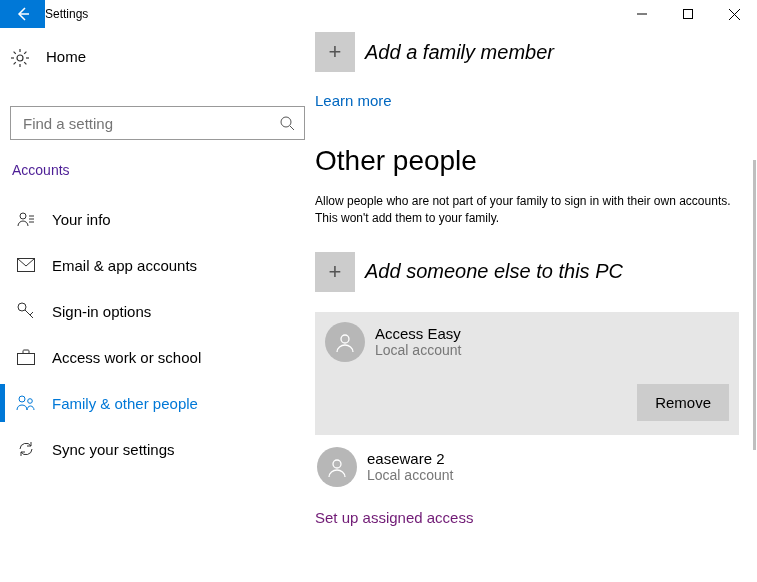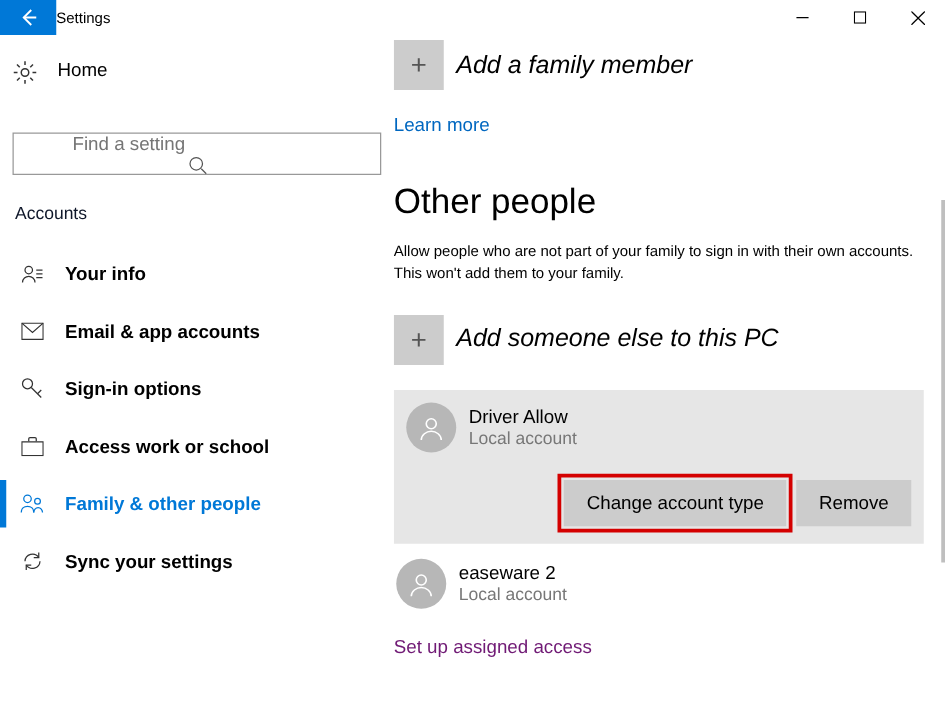--- a/index.html
+++ b/index.html
@@ -7,25 +7,25 @@
     .titlebar { height:28px; display:flex; align-items:center; }
     .back-btn { width:45px; height:28px; background:#0078d7; display:flex; align-items:center; justify-content:center; }
     .title { font-size:12px; padding-left:0; color:#000; }
     .win-controls { margin-left:auto; display:flex; }
     .win-btn { width:46px; height:28px; display:flex; align-items:center; justify-content:center; }
     .content { display:flex; height:calc(100% - 28px); }
     .left { width:315px; padding:10px 0 0 10px; }
     .home-row { display:flex; align-items:flex-start; height:42px; margin-bottom:16px; margin-top:10px; }
     .home-row span.icon, .nav-item span.icon { width:20px; height:20px; display:flex; align-items:center; justify-content:center; margin-right:16px; color:#333; }
     .home-label { font-size:15px; color:#000; }
-    .search-wrap { width:295px; height:34px; border:1px solid #999; display:flex; align-items:center; margin-bottom:22px;flex-direction:column; }
+    .search-wrap { width:295px; height:34px; border:1px solid #999; display:flex; align-items:center; margin-bottom:22px; }
     .search-input { flex:1; border:none; outline:none; font-size:15px; padding:0 12px; color:#555; background:transparent; }
     .search-icon-box { width:34px; display:flex; align-items:center; justify-content:center; }
-    .section-label { font-size:14px; color:#0f172a; margin-bottom:18px; padding-left:2px; }
-    .nav-item { height:46px; display:flex; align-items:center; padding-left:6px; font-size:15px; color:#000; position:relative;font-weight:bold; }
+    .section-label { font-size:14px; color:#4c1d95; margin-bottom:18px; padding-left:2px; }
+    .nav-item { height:46px; display:flex; align-items:center; padding-left:6px; font-size:15px; color:#000; position:relative; }
     .nav-item.selected { color:#0078d7; }
     .nav-item.selected::before { content:""; position:absolute; left:-10px; top:4px; bottom:4px; width:5px; background:#0078d7; }
     .right { flex:1; padding-right:18px; padding-top:4px; overflow:hidden; position:relative; }
     .add-row { display:flex; align-items:center; margin-bottom:20px; }
     .plus-box { width:40px; height:40px; background:#ccc; display:flex; align-items:center; justify-content:center; margin-right:10px; font-size:22px; color:#555; }
     .add-label { font-size:20px;font-style:italic; }
     .link { color:#0067c0; font-size:15px; }
     .heading { font-size:28px; font-weight:400; margin:36px 0 16px 0; }
     .desc { font-size:12px; color:#000; margin-bottom:24px; line-height:1.45; }
     .user-card { background:#e6e6e6; padding:10px 10px 14px 10px; margin-bottom:6px; }
@@ -185,26 +185,25 @@
 
     <div class="user-card">
       <div class="user-row">
         <div class="avatar">
           <svg width="22" height="22" viewBox="0 0 22 22">
               <circle cx="11" cy="8" r="4" stroke="#fff" stroke-width="1.3" fill="none"></circle>
               <path d="M3 21c0-4 4-7 8-7s8 3 8 7" stroke="#fff" stroke-width="1.3" fill="none"></path>
             </svg>
         </div>
         <div>
-          <div class="user-name">Driver Allow</div>
+          <div class="user-name">Access Easy</div>
           <div class="user-sub">Local account</div>
         </div>
       </div>
       <div class="btn-row">
-        <button class="btn highlight">Change account type</button>
         <button class="btn">Remove</button>
       </div>
     </div>
 
     <div class="plain-user">
       <div class="avatar">
         <svg width="22" height="22" viewBox="0 0 22 22">
             <circle cx="11" cy="8" r="4" stroke="#fff" stroke-width="1.3" fill="none"></circle>
             <path d="M3 21c0-4 4-7 8-7s8 3 8 7" stroke="#fff" stroke-width="1.3" fill="none"></path>
           </svg>

